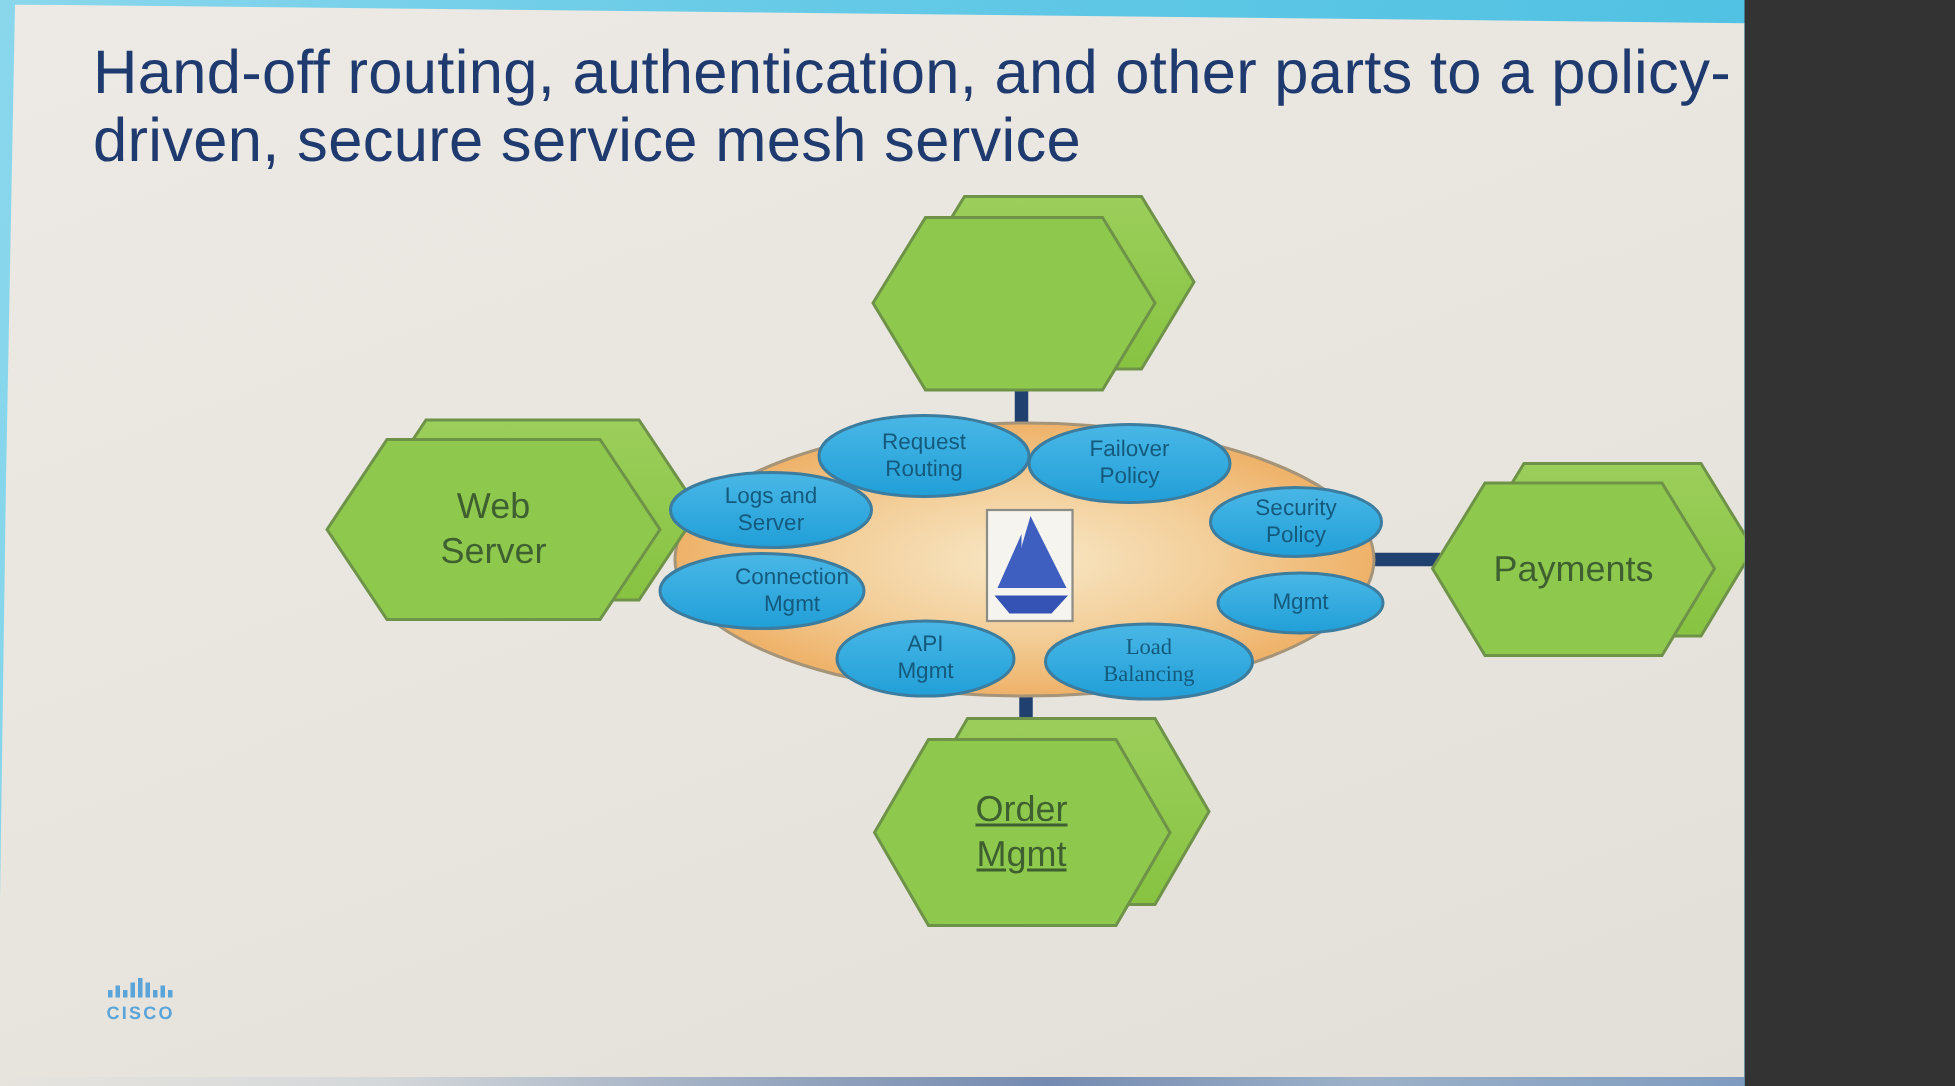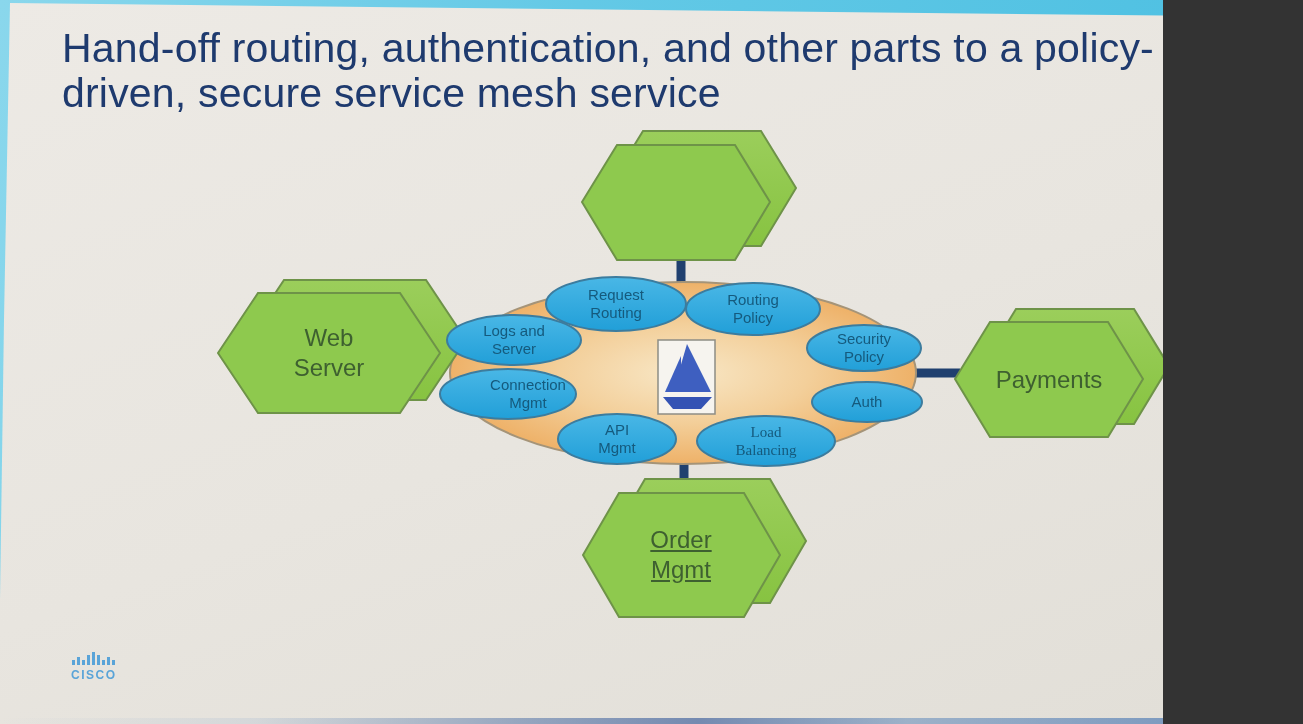--- a/index.html
+++ b/index.html
@@ -137,25 +137,25 @@
         <polygon points="665,392 681,356 681,392" fill="#3e5fc0"></polygon>
         <polygon points="663,397 712,397 701,409 673,409" fill="#3453b4"></polygon>
       </g>
     </svg>
 
     <div class="label hex-label" style="left:274px; top:315px; width:110px; height:76px;">Web Server</div>
     <div class="label hex-label" style="left:979px; top:352px; width:140px; height:56px;">Payments</div>
     <div class="label hex-label" style="left:626px; top:517px; width:110px; height:76px;text-decoration:underline;">Order Mgmt</div>
 
     <div class="label ellipse-label" style="left:574px; top:282px; width:84px; height:44px;">Request Routing</div>
-    <div class="label ellipse-label" style="left:713px; top:287px; width:80px; height:44px;">Routing Policy</div>
+    <div class="label ellipse-label" style="left:713px; top:287px; width:80px; height:44px;">Failover Policy</div>
     <div class="label ellipse-label" style="left:474px; top:318px; width:80px; height:44px;">Logs and Server</div>
     <div class="label ellipse-label" style="left:827px; top:326px; width:74px; height:44px;">Security Policy</div>
     <div class="label ellipse-label" style="left:488px; top:372px; width:80px; height:44px;">Connection Mgmt</div>
-    <div class="label ellipse-label" style="left:837px; top:391px; width:60px; height:22px;">Auth</div>
+    <div class="label ellipse-label" style="left:837px; top:391px; width:60px; height:22px;">Mgmt</div>
     <div class="label ellipse-label" style="left:592px; top:417px; width:50px; height:44px;">API Mgmt</div>
     <div class="label ellipse-label" style="left:726px; top:419px; width:80px; height:44px;font-family:Liberation Serif, serif;">Load Balancing</div>
 
     <svg class="cisco-logo" viewBox="0 0 90 42" xmlns="http://www.w3.org/2000/svg">
       <g fill="#5aa4d8">
         <rect x="8" y="12" width="3" height="5"></rect>
         <rect x="13" y="9" width="3" height="8"></rect>
         <rect x="18" y="12" width="3" height="5"></rect>
         <rect x="23" y="7" width="3" height="10"></rect>
         <rect x="28" y="4" width="3" height="13"></rect>

